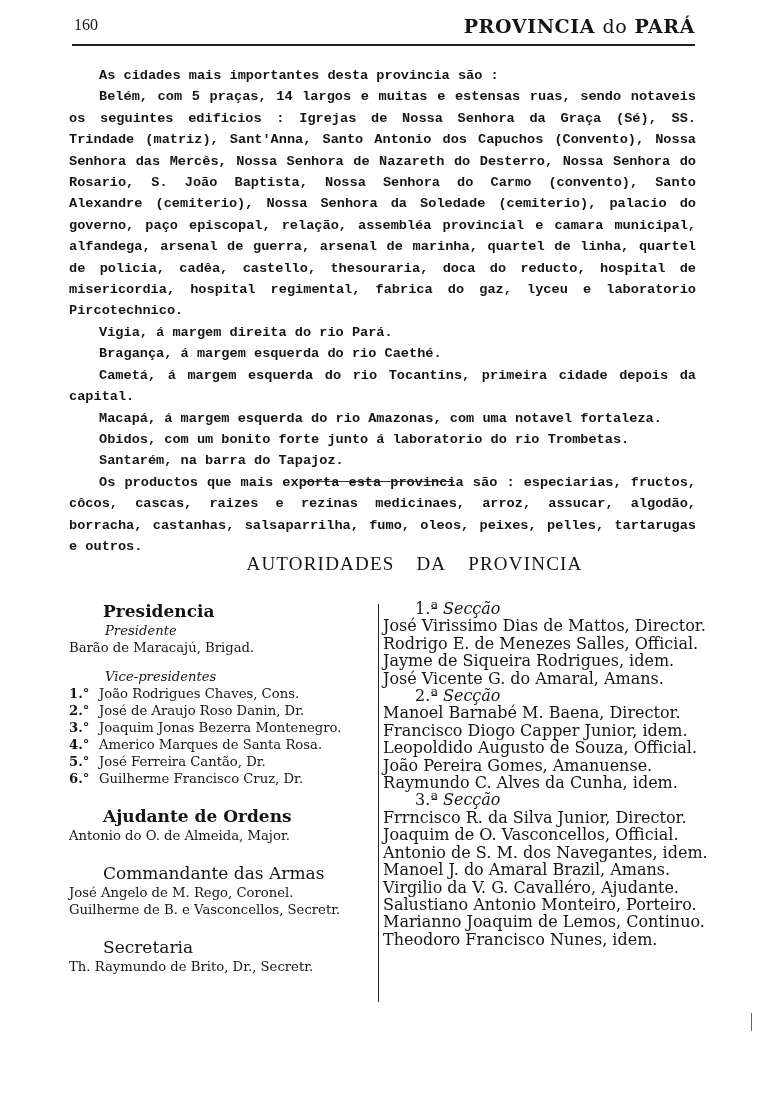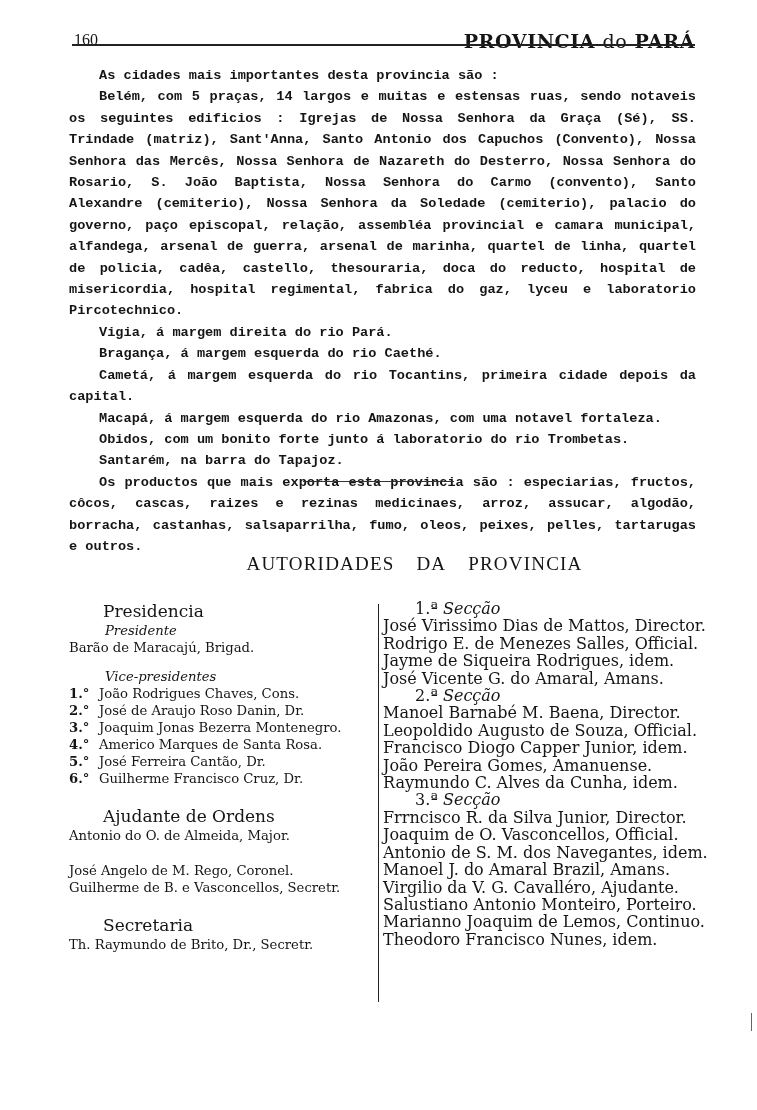--- a/index.html
+++ b/index.html
@@ -1,36 +1,36 @@
 <!DOCTYPE html>
 <html><head>
 <meta charset="utf-8">
 <style>
   html, body { margin: 0; padding: 0; background: #ffffff; }
   body { width: 757px; height: 1110px; position: relative; overflow: hidden; color: #151515; }
   .page { position: absolute; left: 0; top: 0; width: 757px; height: 1110px; }
 
-  .header { position: absolute; left: 72px; top: 29px; width: 623px; height: 22px; }
+  .header { position: absolute; left: 72px; top: 14px; width: 623px; height: 22px; }
   .page-num { position: absolute; left: 2px; top: 2px; font-family: "Liberation Serif", serif; font-size: 16px; }
   .running-title { position: absolute; left: 0; width: 100%; top: 1px; text-align: right; font-family: "DejaVu Serif", serif; font-weight: bold; font-size: 19px; letter-spacing: 0.6px; }
   .running-title .lc { font-weight: normal; }
   .header-rule { position: absolute; left: 72px; top: 44px; width: 623px; height: 2px; background: #222; }
 
   .body-text { position: absolute; left: 69px; top: 65px; width: 627px; font-family: Liberation Mono, monospace; font-weight: bold; font-size: 13.6px; line-height: 21.4px; text-align: justify; }
   .body-text p { margin: 0; text-indent: 30px; }
   .short-rule { position: absolute; left: 303px; top: 481px; width: 151px; height: 1px; background: #333; }
 
   .section-title { position: absolute; left: 0; width: 757px; top: 553px; text-align: center; font-family: "Liberation Serif", serif; font-size: 19px; letter-spacing: 1.2px; margin-left: 36px; }
   .section-title span { margin: 0 8px; }
 
   .col-left { position: absolute; left: 69px; top: 600px; width: 312px; font-family: "DejaVu Serif", serif; font-size: 13.2px; line-height: 17px; }
   .col-right { position: absolute; left: 383px; top: 600px; width: 318px; font-family: "DejaVu Serif", serif; font-size: 16px; line-height: 17.4px; }
   .col-divider { position: absolute; left: 378px; top: 604px; width: 1px; height: 398px; background: #222; }
 
-  .grp-title { font-weight: normal; font-size: 17px; line-height: 22px; padding-left: 34px; white-space: nowrap; }
+  .grp-title { font-weight: bold; font-size: 17px; line-height: 22px; padding-left: 34px; white-space: nowrap; }
   .grp-title.light { font-weight: normal; }
   .grp-sub { font-style: italic; padding-left: 36px; white-space: nowrap; }
   .line { white-space: nowrap; }
   .ord { display: inline-block; width: 30px; font-weight: bold; }
   .gap-sm { height: 12px; }
   .gap-md { height: 18px; }
   .sec-head { padding-left: 32px; white-space: nowrap; }
   .sec-head i { font-style: italic; }
   .sec-head .num { font-weight: normal; }
   .stray { position: absolute; right: 5px; top: 1013px; width: 1px; height: 18px; background: #666; }
@@ -78,40 +78,41 @@
     <div class="line"><span class="ord">1.°</span><span>João Rodrigues Chaves, Cons.</span></div>
     <div class="line"><span class="ord">2.°</span><span>José de Araujo Roso Danin, Dr.</span></div>
     <div class="line"><span class="ord">3.°</span><span>Joaquim Jonas Bezerra Montenegro.</span></div>
     <div class="line"><span class="ord">4.°</span><span>Americo Marques de Santa Rosa.</span></div>
     <div class="line"><span class="ord">5.°</span><span>José Ferreira Cantão, Dr.</span></div>
     <div class="line"><span class="ord">6.°</span><span>Guilherme Francisco Cruz, Dr.</span></div>
     <div class="gap-md"></div>
     <div class="grp-title">Ajudante de Ordens</div>
     <div class="line">Antonio do O. de Almeida, Major.</div>
     <div class="gap-md"></div>
+    <div class="grp-title light">Commandante das Armas</div>
     <div class="line">José Angelo de M. Rego, Coronel.</div>
     <div class="line">Guilherme de B. e Vasconcellos, Secretr.</div>
     <div class="gap-md"></div>
     <div class="grp-title light">Secretaria</div>
     <div class="line">Th. Raymundo de Brito, Dr., Secretr.</div>
   </div>
 
   <div class="col-divider"></div>
 
   <div class="col-right">
     <div class="sec-head"><span class="num">1.ª</span> <i>Secção</i></div>
     <div class="line">José Virissimo Dias de Mattos, Director.</div>
     <div class="line">Rodrigo E. de Menezes Salles, Official.</div>
     <div class="line">Jayme de Siqueira Rodrigues, idem.</div>
     <div class="line">José Vicente G. do Amaral, Amans.</div>
 
     <div class="sec-head"><span class="num">2.ª</span> <i>Secção</i></div>
     <div class="line">Manoel Barnabé M. Baena, Director.</div>
+    <div class="line">Francisco Diogo Capper Junior, idem.</div>
     <div class="line">Leopoldido Augusto de Souza, Official.</div>
-    <div class="line">Francisco Diogo Capper Junior, idem.</div>
     <div class="line">João Pereira Gomes, Amanuense.</div>
     <div class="line">Raymundo C. Alves da Cunha, idem.</div>
 
     <div class="sec-head"><span class="num">3.ª</span> <i>Secção</i></div>
     <div class="line">Frrncisco R. da Silva Junior, Director.</div>
     <div class="line">Joaquim de O. Vasconcellos, Official.</div>
     <div class="line">Antonio de S. M. dos Navegantes, idem.</div>
     <div class="line">Manoel J. do Amaral Brazil, Amans.</div>
     <div class="line">Virgilio da V. G. Cavalléro, Ajudante.</div>
     <div class="line">Salustiano Antonio Monteiro, Porteiro.</div>

